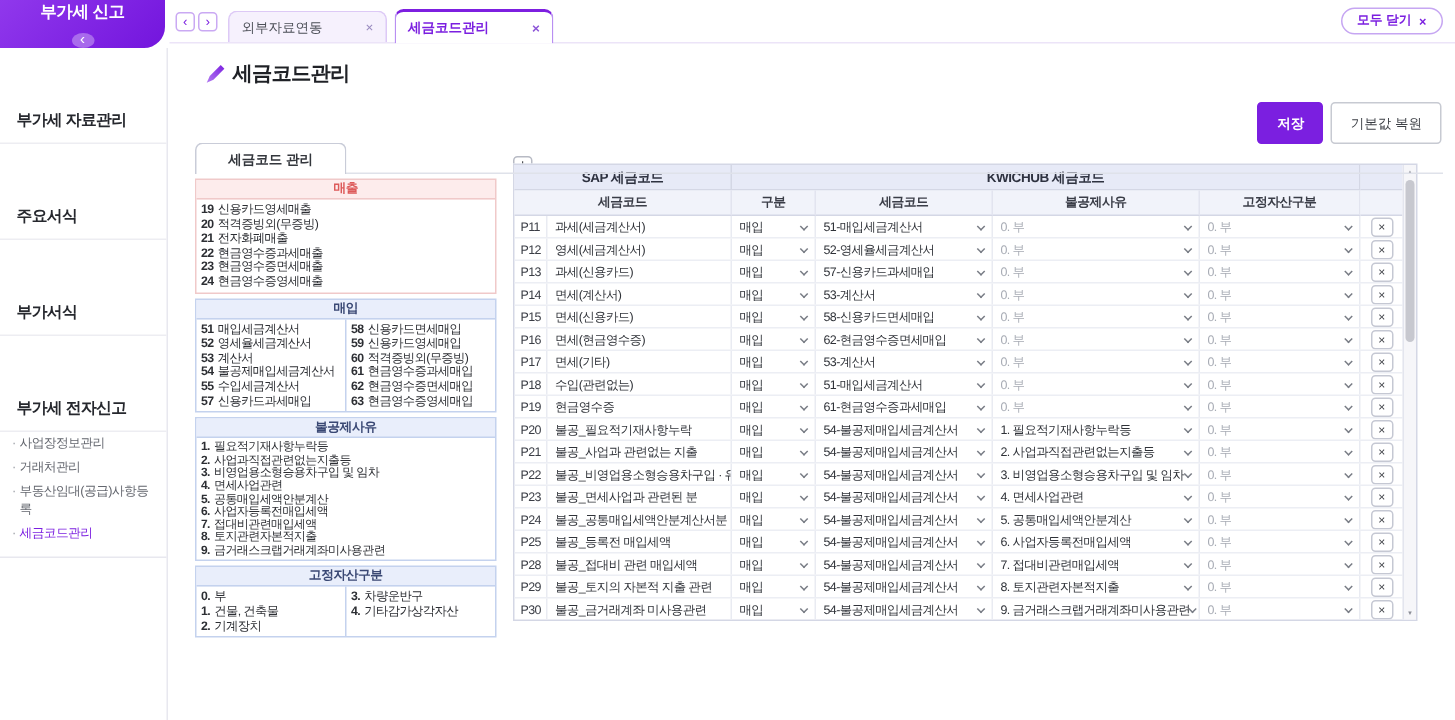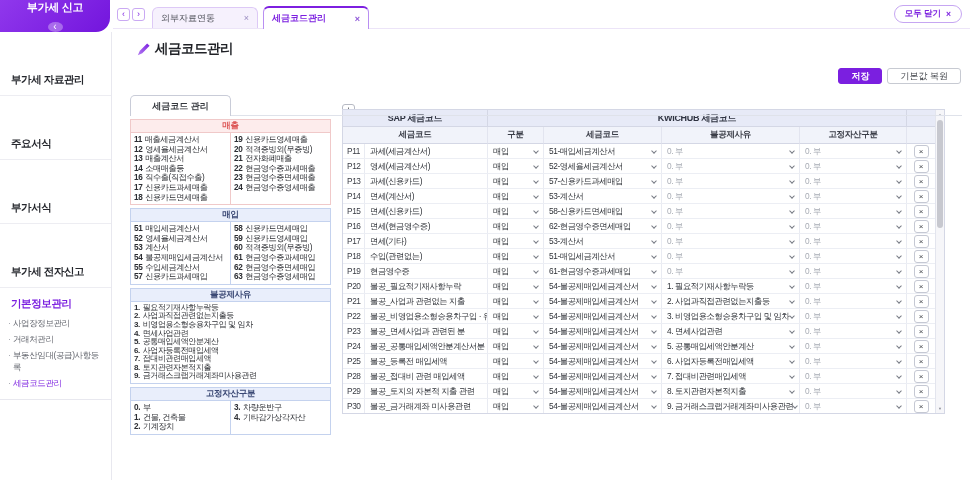--- a/index.html
+++ b/index.html
@@ -33,21 +33,21 @@
   .side-section { padding:9px 11px 5px; font-size:10.5px; font-weight:bold; color:#7b1fe0; letter-spacing:-0.4px; cursor:pointer; }
   .side-sub { padding:2px 11px 2px 13px; font-size:8.5px; color:#63666e; letter-spacing:-0.4px; cursor:pointer; position:relative; }
   .side-sub::before { content:"·"; position:absolute; left:8px; color:#9a9da5; }
   .side-sub.active { color:#7b1fe0; }
   .side-divider { border-bottom:1px solid #e8e8ef; margin-top:7px; }
 
   
   .main { position:absolute; left:113px; top:28px; right:0; bottom:0; background:#fff; border-top:1px solid #ece4f8; }
   .page-title { position:absolute; left:24px; top:11px; display:flex; align-items:center; gap:5px; font-size:13.5px; font-weight:bold; color:#1f2126; letter-spacing:-0.5px; }
   .actions { position:absolute; right:9px; top:39px; display:flex; gap:5px; }
-  .btn { height:16px; border-radius:3px; font-size:9px; display:flex; align-items:center; padding:0 12px; cursor:pointer; }
+  .btn { height:28px; border-radius:3px; font-size:9px; display:flex; align-items:center; padding:0 12px; cursor:pointer; }
   .btn-save { background:#7b1fe0; color:#fff; font-weight:bold; border:1px solid #7b1fe0; }
   .btn-restore { background:#fff; color:#3c3f45; border:1px solid #c7cad2; }
 
   .content-tab { position:absolute; left:17px; top:66px; width:101px; height:21px; background:#fff; border:1px solid #c9ccd8; border-bottom:none;
     border-radius:5px 5px 0 0; display:flex; align-items:center; justify-content:center; font-size:9px; font-weight:bold; color:#33363c; z-index:2; }
   .content-line { position:absolute; left:17px; right:8px; top:86px; border-top:1px solid #dfe2ea; z-index:1; }
 
   
   .legend { position:absolute; left:17px; top:90px; width:201px; }
   .lbox { border:1px solid; margin-bottom:3px; background:#fff; }
@@ -120,21 +120,20 @@
 <div class="close-all">
   <span>모두 닫기</span>
   <span>×</span>
 </div>
 
 <div class="sidebar">
   <div class="side-item">부가세 자료관리</div>
   <div class="side-item">주요서식</div>
   <div class="side-item">부가서식</div>
   <div class="side-item">부가세 전자신고</div>
-  <div class="side-section">기본정보관리</div>
   <div class="side-sub">사업장정보관리</div>
   <div class="side-sub">거래처관리</div>
   <div class="side-sub">부동산임대(공급)사항등록</div>
   <div class="side-sub active">세금코드관리</div>
   <div class="side-divider"></div>
 </div>
 
 <div class="main">
   <div class="page-title">
     <svg class="pencil-icon" viewBox="0 0 16 16">
@@ -154,29 +153,20 @@
     <div class="btn btn-restore">기본값 복원</div>
   </div>
 
   <div class="content-tab">세금코드 관리</div>
   <div class="content-line"></div>
 
   <div class="legend">
     <div class="lbox sales">
       <div class="lhead">매출</div>
       <div class="lcols">
-        <div class="lcol">
-            <div class="litem"><b>11</b> 매출세금계산서</div>
-            <div class="litem"><b>12</b> 영세율세금계산서</div>
-            <div class="litem"><b>13</b> 매출계산서</div>
-            <div class="litem"><b>14</b> 소매매출등</div>
-            <div class="litem"><b>16</b> 직수출(직접수출)</div>
-            <div class="litem"><b>17</b> 신용카드과세매출</div>
-            <div class="litem"><b>18</b> 신용카드면세매출</div>
-          </div>
         <div class="lcol">
             <div class="litem"><b>19</b> 신용카드영세매출</div>
             <div class="litem"><b>20</b> 적격증빙외(무증빙)</div>
             <div class="litem"><b>21</b> 전자화폐매출</div>
             <div class="litem"><b>22</b> 현금영수증과세매출</div>
             <div class="litem"><b>23</b> 현금영수증면세매출</div>
             <div class="litem"><b>24</b> 현금영수증영세매출</div>
           </div>
       </div>
     </div>

